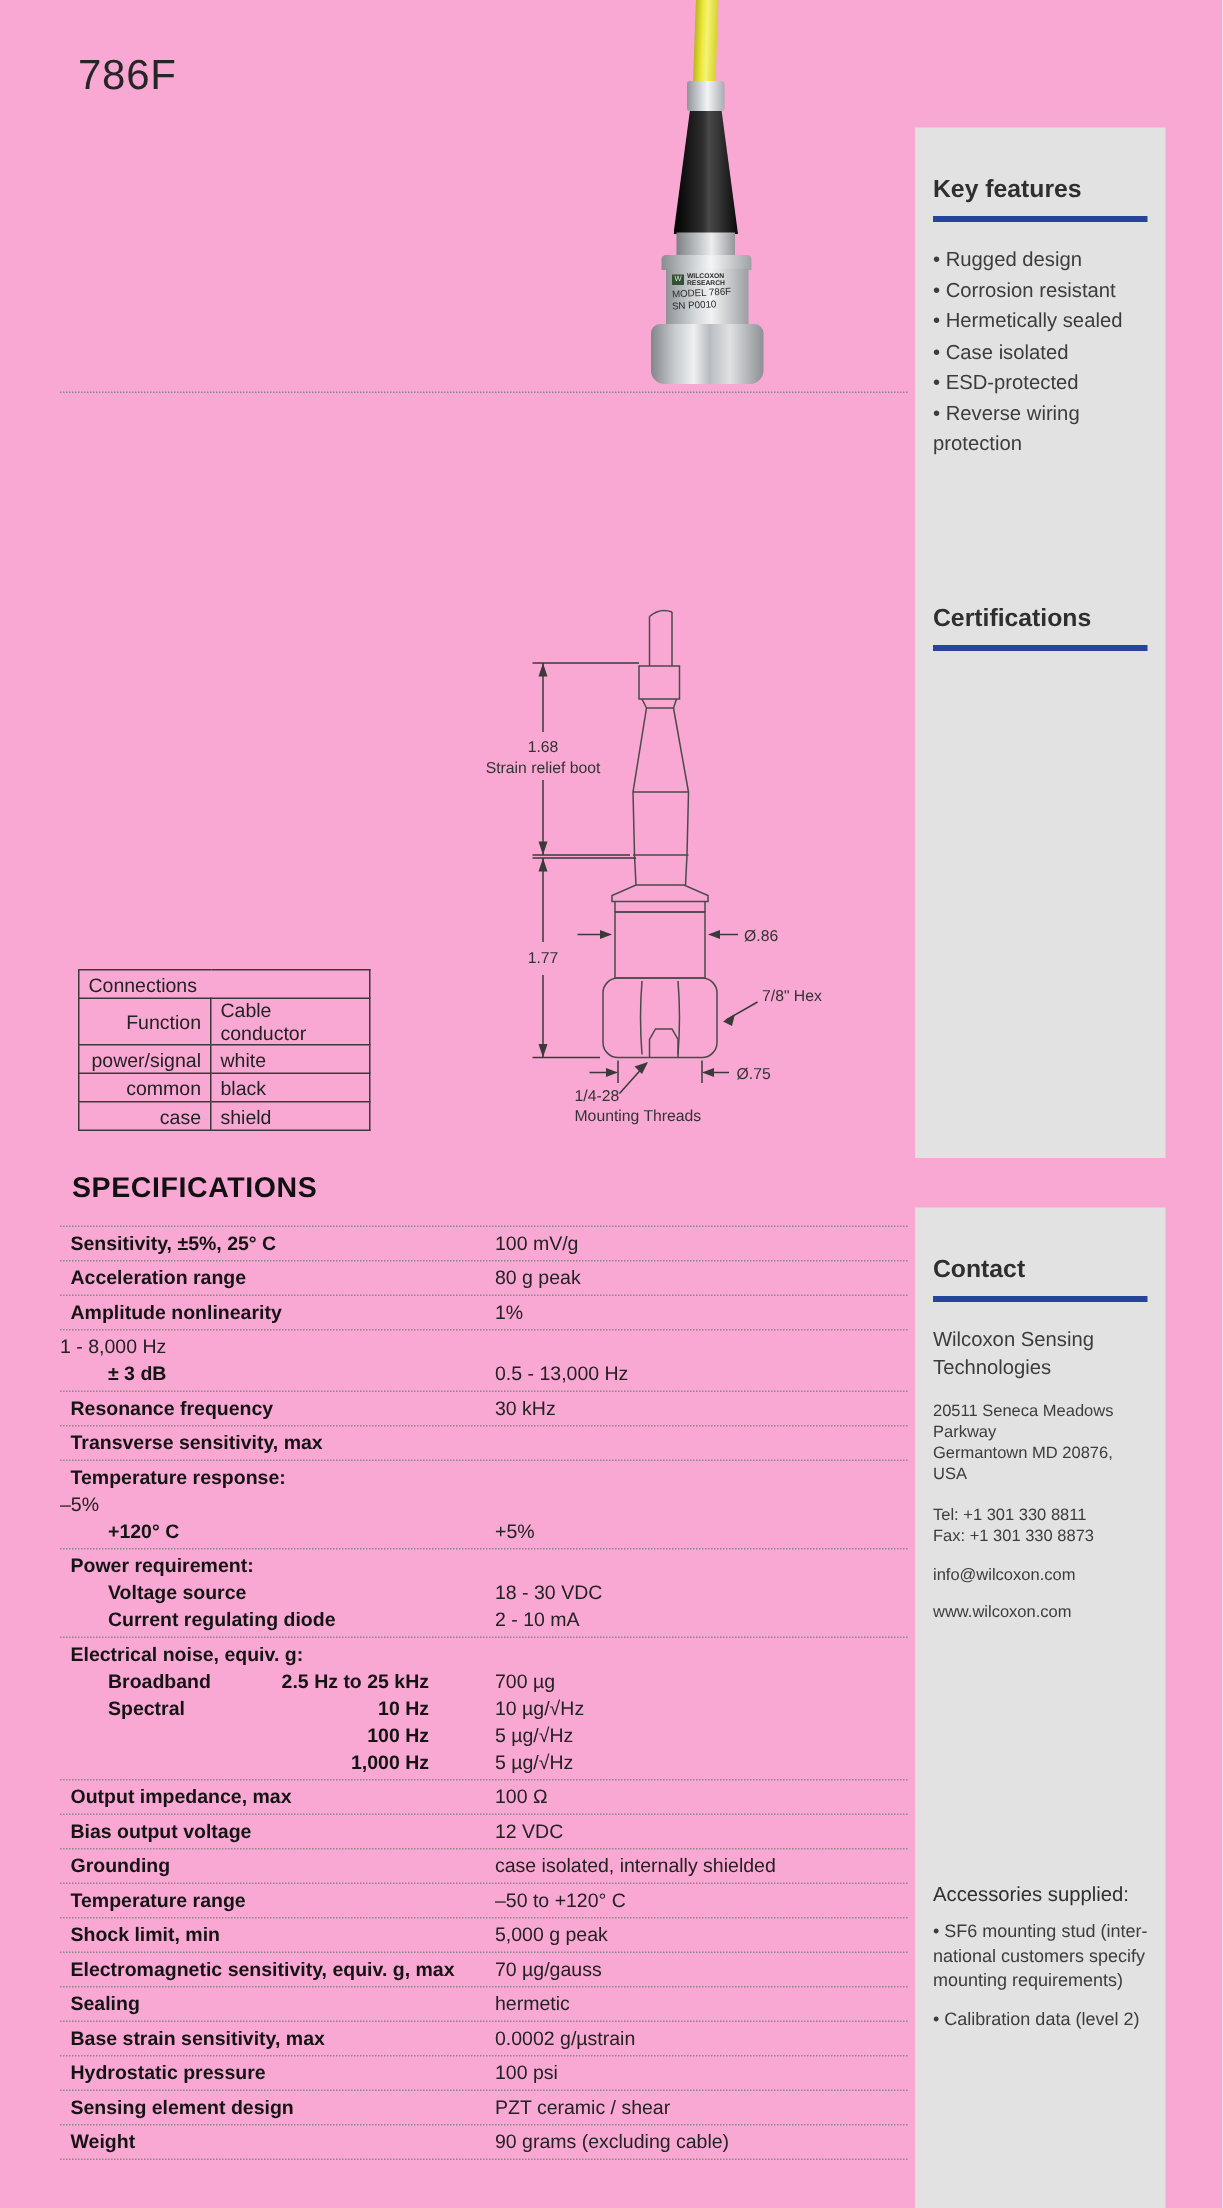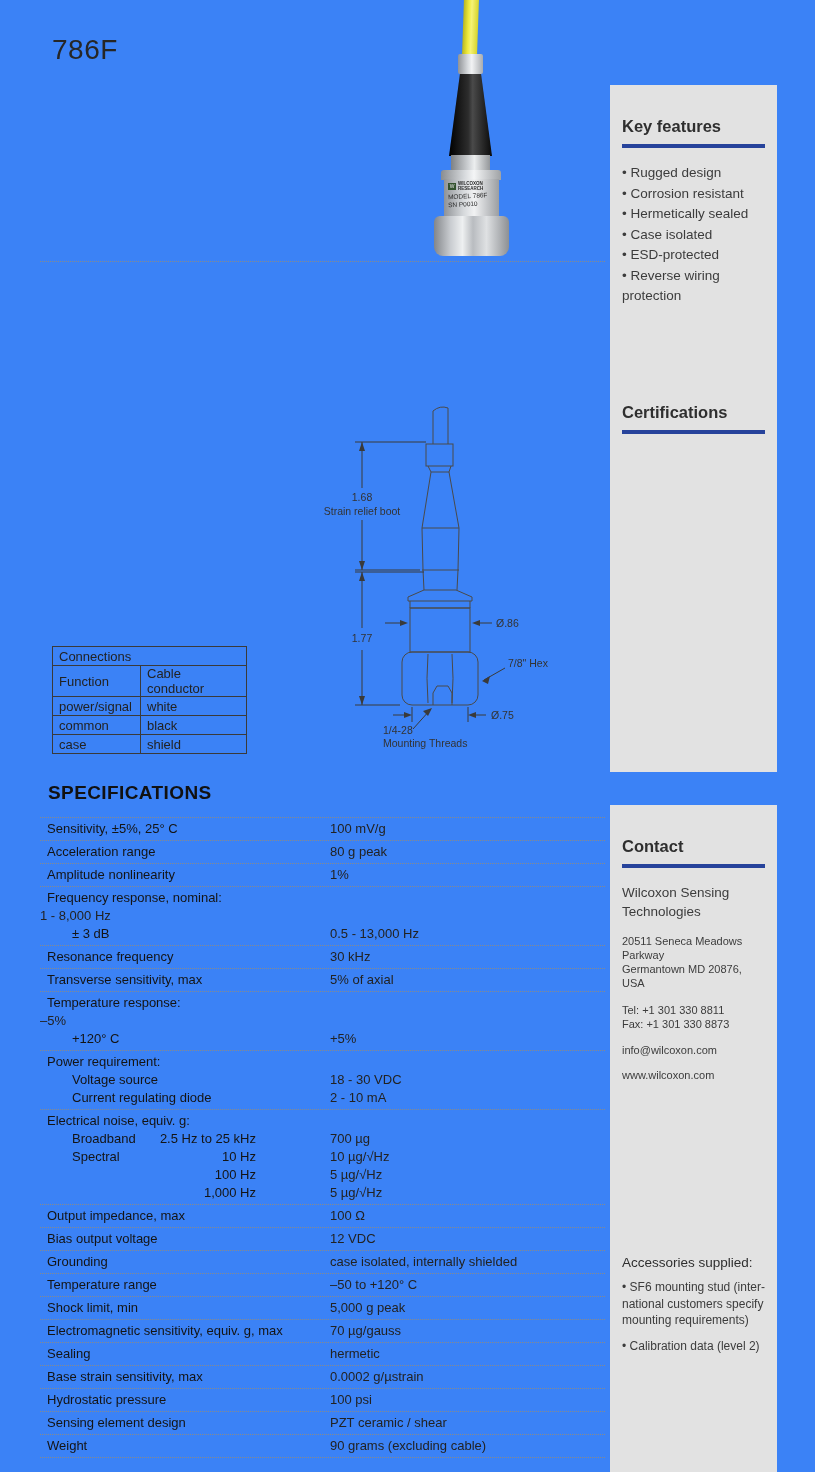--- a/index.html
+++ b/index.html
@@ -3,21 +3,21 @@
 <meta charset="utf-8">
 <style>
   :root{
     --accent:#27439b;
     --gray:#e2e2e2;
     --ink:#222;
   }
   *{margin:0;padding:0;box-sizing:border-box;}
   html,body{background:#fff;}
   body{font-family:"Liberation Sans","DejaVu Sans",sans-serif;color:var(--ink);}
-  .page{position:relative;width:815px;height:1472px;background:#3b82f6;overflow:hidden;}
+  .page{position:relative;width:815px;height:1472px;background:#f9a8d4;overflow:hidden;}
 
   
   .doc-title{position:absolute;left:52px;top:34px;font-size:28px;color:#262626;letter-spacing:.5px;}
 
   
   .photo{position:absolute;left:412px;top:0;width:126px;height:258px;}
   .photo .cable{position:absolute;left:51px;top:-4px;width:15px;height:62px;
     background:linear-gradient(90deg,#b8b520,#eeea3c 35%,#f5f276 55%,#d6d32a);transform:rotate(2deg);}
   .photo .ferrule{position:absolute;left:46px;top:54px;width:25px;height:20px;border-radius:2px;
     background:linear-gradient(90deg,#8f9296,#d9dcdf 40%,#f2f3f4 55%,#a9acb0);}
@@ -58,37 +58,37 @@
   .contact-link{display:block;margin-top:13px;font-size:11px;color:#3c3c3c;text-decoration:none;}
   .acc-block{position:absolute;left:12px;right:12px;top:450px;}
   .acc-title{font-size:13.5px;font-weight:normal;color:#2f2f2f;}
   .acc-list{list-style:none;margin-top:9px;}
   .acc-list li{font-size:12px;line-height:16.5px;color:#3c3c3c;margin-bottom:9px;}
   .acc-list li::before{content:"• ";}
 
   
   .conn{position:absolute;left:52px;top:646px;border-collapse:collapse;font-size:13px;color:#222;}
   .conn td{border:1px solid #3a3a3a;padding:0 6px;height:19px;}
-  .conn .c1{width:88px;}
+  .conn .c1{width:88px;text-align:right;}
   .conn .c2{width:106px;}
 
   
   .drawing{position:absolute;left:300px;top:400px;}
   .drawing text{font-size:10.5px;fill:#333;font-family:"Liberation Sans","DejaVu Sans",sans-serif;}
 
   
   .specs{position:absolute;left:40px;top:782px;width:565px;}
   .specs h2{font-size:19px;font-weight:bold;color:#111;letter-spacing:.4px;padding-left:8px;}
   .spec-table{margin-top:13px;border-top:1.5px dotted #8a8a8a;}
   .spec-row{border-bottom:1.5px dotted #8a8a8a;padding:2px 0;}
   .spec-line{display:grid;grid-template-columns:290px 1fr;font-size:13px;line-height:18px;}
-  .spec-label{font-weight:normal;color:#141414;padding-left:7px;}
+  .spec-label{font-weight:bold;color:#141414;padding-left:7px;}
   .spec-line.sub .spec-label{padding-left:32px;}
   .spec-label.with-mid{display:flex;justify-content:space-between;text-align:right;}
-  .spec-label.with-mid .spec-mid{margin-right:74px;}
+  .spec-label.with-mid .spec-mid{margin-right:44px;}
   .spec-value{color:#222;}
 </style>
 </head>
 <body>
 
 <div class="page">
 
   <div class="doc-title">786F</div>
 
   <div class="photo">
@@ -261,42 +261,37 @@
             <div class="spec-value">80 g peak</div>
           </div>
         </div>
         <div class="spec-row">
           <div class="spec-line">
             <div class="spec-label">Amplitude nonlinearity</div>
             <div class="spec-value">1%</div>
           </div>
         </div>
         <div class="spec-row">
-          <div class="spec-line">
-            <div class="spec-label">Frequency response, nominal:</div>
-            <div class="spec-value"></div>
-          </div>
           <div class="spec-line sub">
             <div class="spec-value">1 - 8,000 Hz</div>
           </div>
           <div class="spec-line sub">
             <div class="spec-label">± 3 dB</div>
             <div class="spec-value">0.5 - 13,000 Hz</div>
           </div>
         </div>
         <div class="spec-row">
           <div class="spec-line">
             <div class="spec-label">Resonance frequency</div>
             <div class="spec-value">30 kHz</div>
           </div>
         </div>
         <div class="spec-row">
           <div class="spec-line">
             <div class="spec-label">Transverse sensitivity, max</div>
-            <div class="spec-value">5% of axial</div>
           </div>
         </div>
         <div class="spec-row">
           <div class="spec-line">
             <div class="spec-label">Temperature response:</div>
             <div class="spec-value"></div>
           </div>
           <div class="spec-line sub">
             <div class="spec-value">–5%</div>
           </div>

